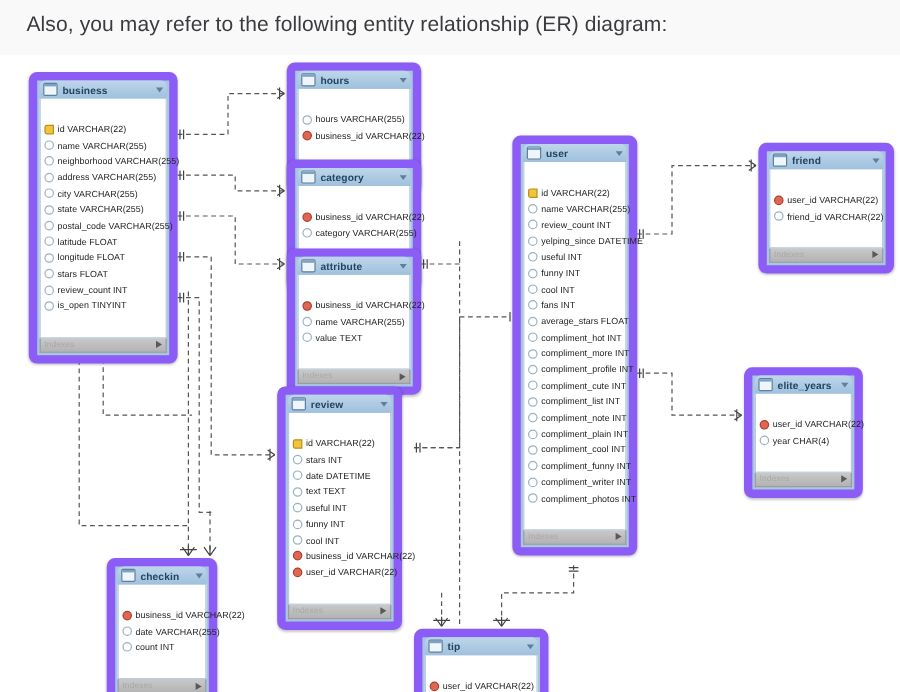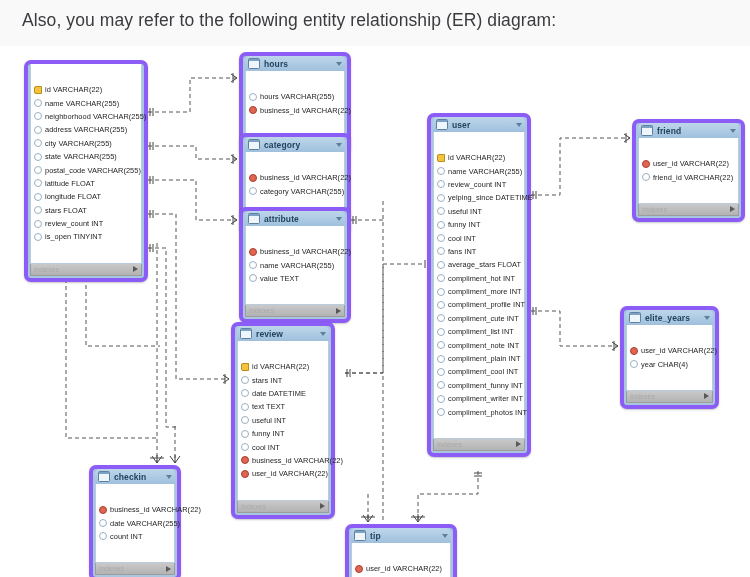--- a/index.html
+++ b/index.html
@@ -45,21 +45,21 @@
   svg.links {
     position: absolute;
     left: 0; top: 0;
     width: 750px;
     height: 531px;
     pointer-events: none;
   }
   .tbl {
     position: absolute;
     background: #a8c6e0;
-    border: 4px solid #8b5cf6;
+    border: 7px solid #8b5cf6;
     border-radius: 7px;
     box-shadow: 0 1px 2px rgba(0,0,0,0.22);
     padding: 0 2px 2px 2px;
     box-sizing: border-box;
   }
   .tbl-head {
     height: 15px;
     display: flex;
     align-items: center;
     padding: 0 3px 0 3px;
@@ -245,20 +245,25 @@
         <path d="M418,476 L413,469 M418,476 L423,469 M418,476 L418,468 M411,471 L425,471"></path>
 
         <path d="M474,427 L482,427 M474,430 L482,430"></path>
 
         <path d="M353,170 L353,178 M356,170 L356,178"></path>
       </g>
     </svg>
 
     <div id="tables-layer">
         <div class="tbl" style="left: 24px; top: 14px; width: 124px;">
+          <div class="tbl-head">
+            <span class="hd-icon"></span>
+            <span class="tbl-title">business</span>
+            <span class="caret"></span>
+          </div>
           <div class="tbl-body">
             <div class="row">
               <span class="mk mk-pk"></span>
               <span class="colname">id VARCHAR(22)</span>
             </div>
             <div class="row">
               <span class="mk mk-col"></span>
               <span class="colname">name VARCHAR(255)</span>
             </div>
             <div class="row">

